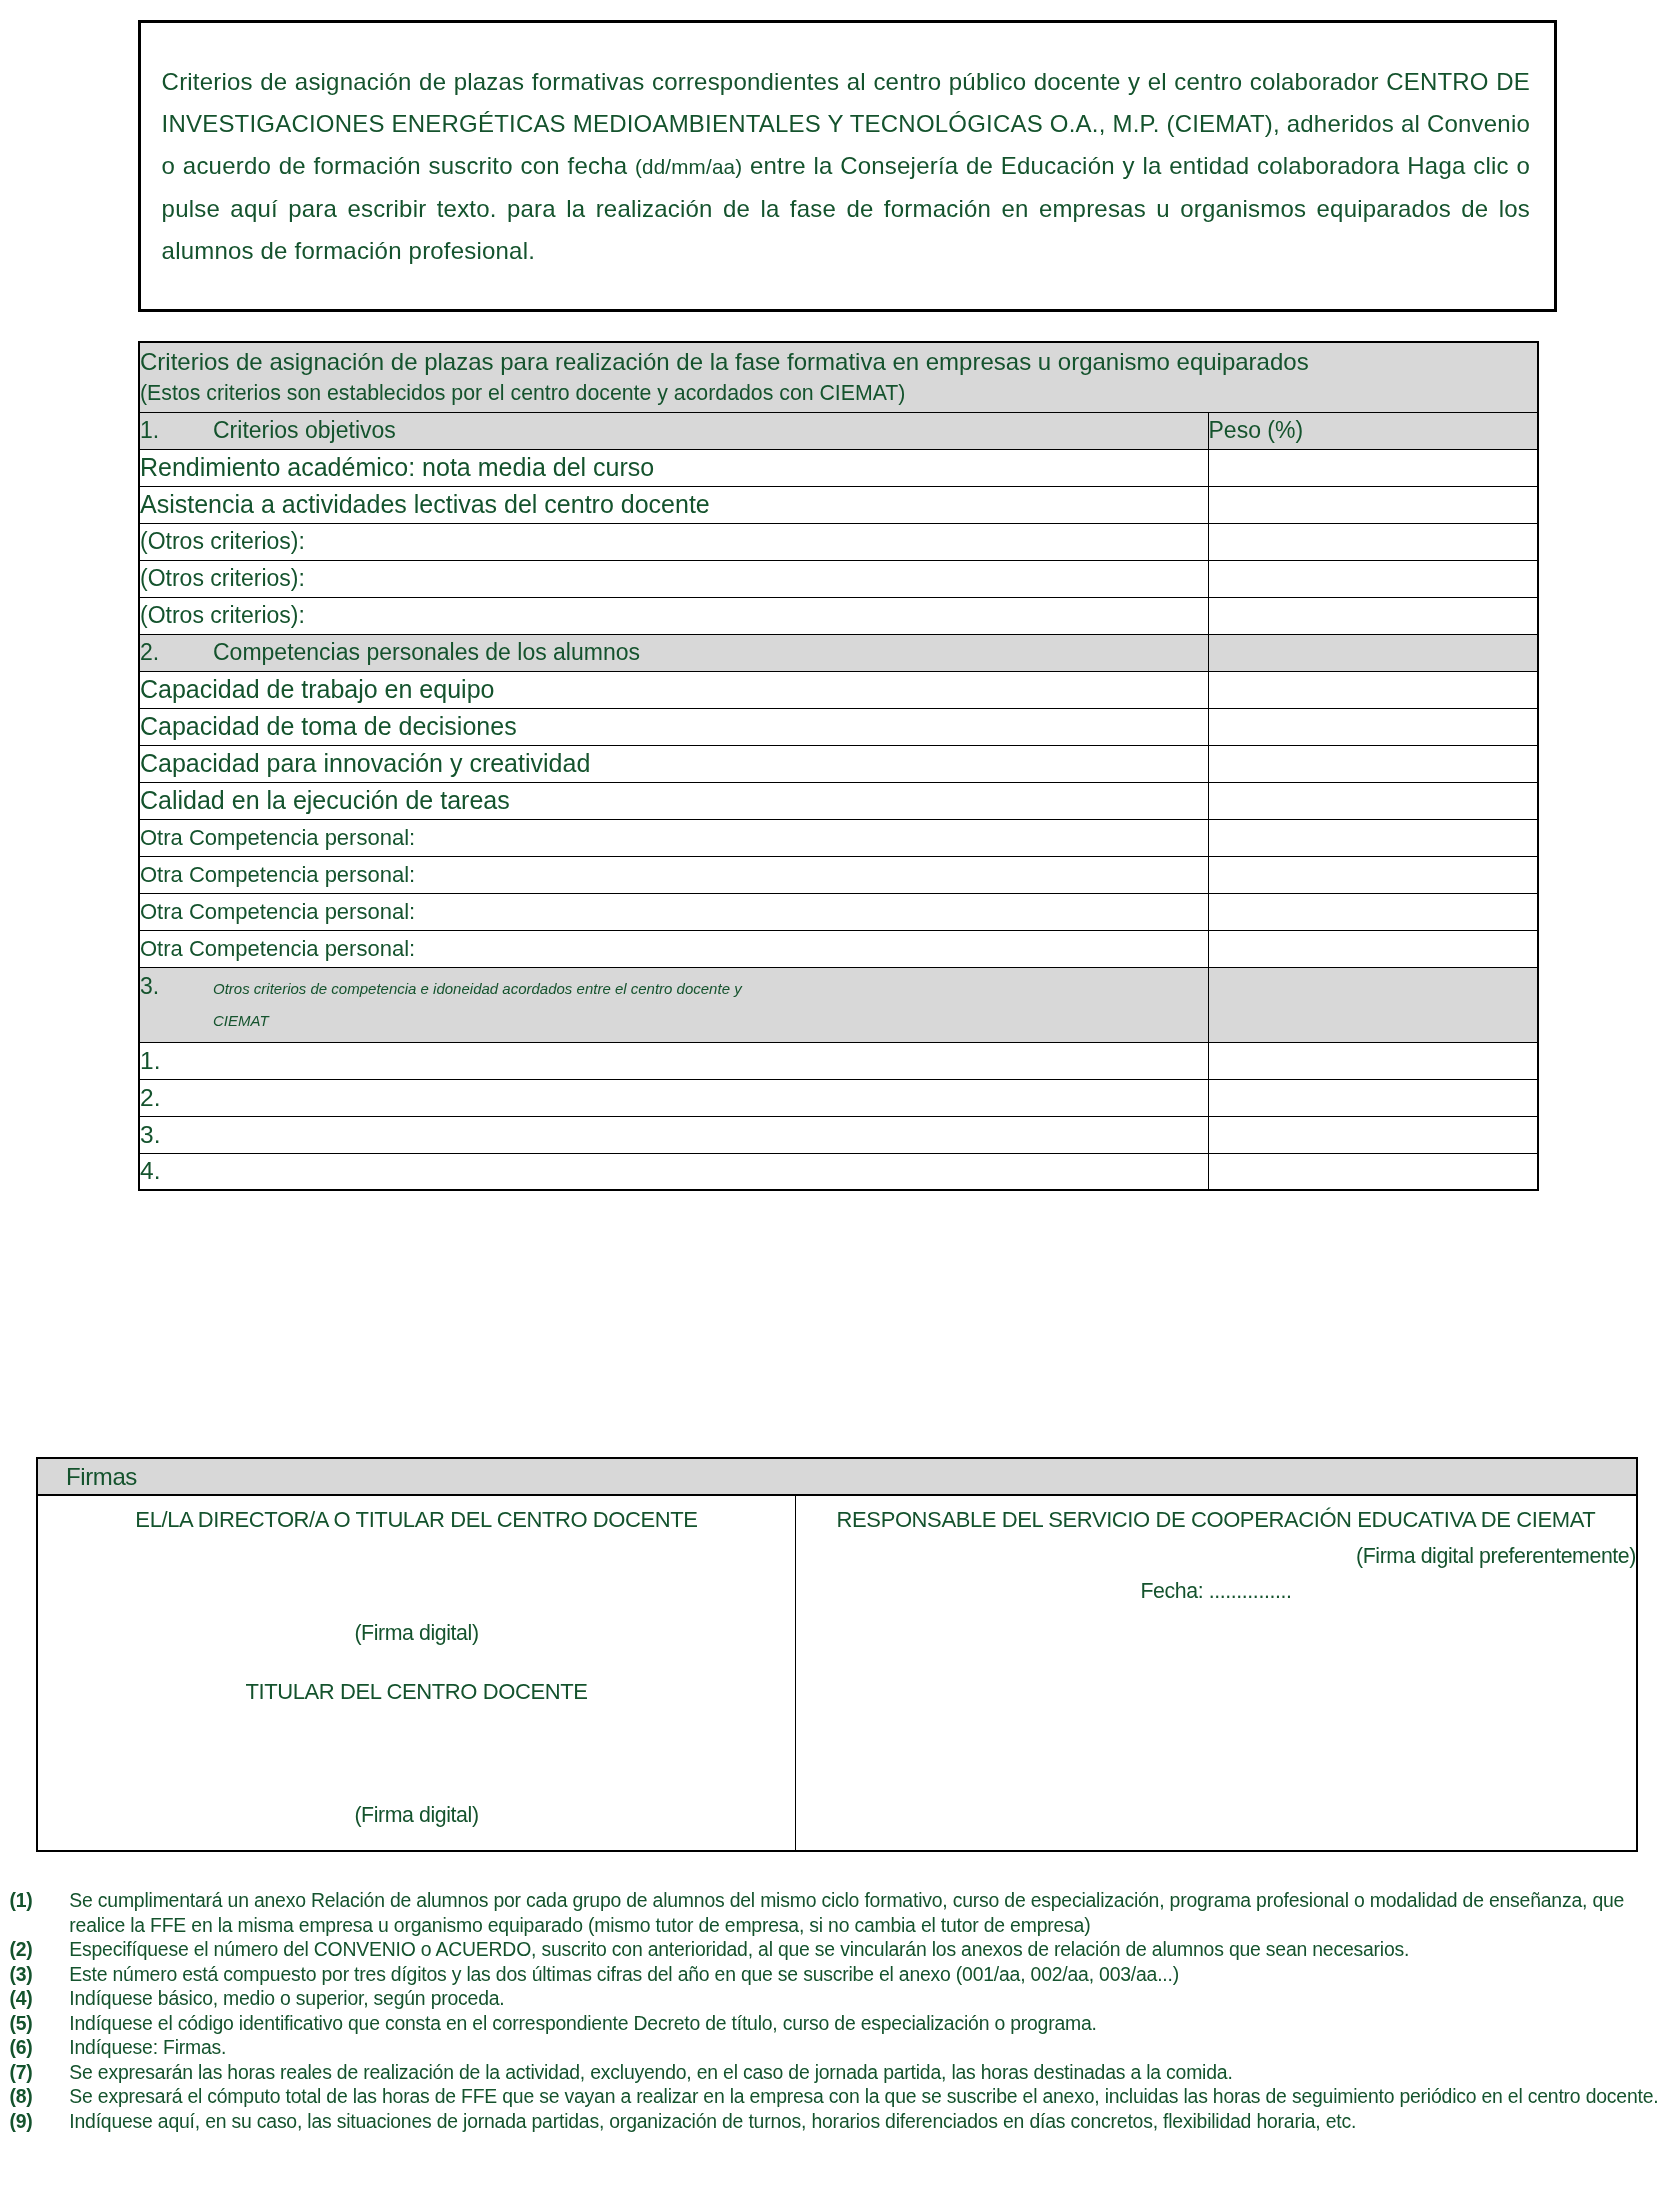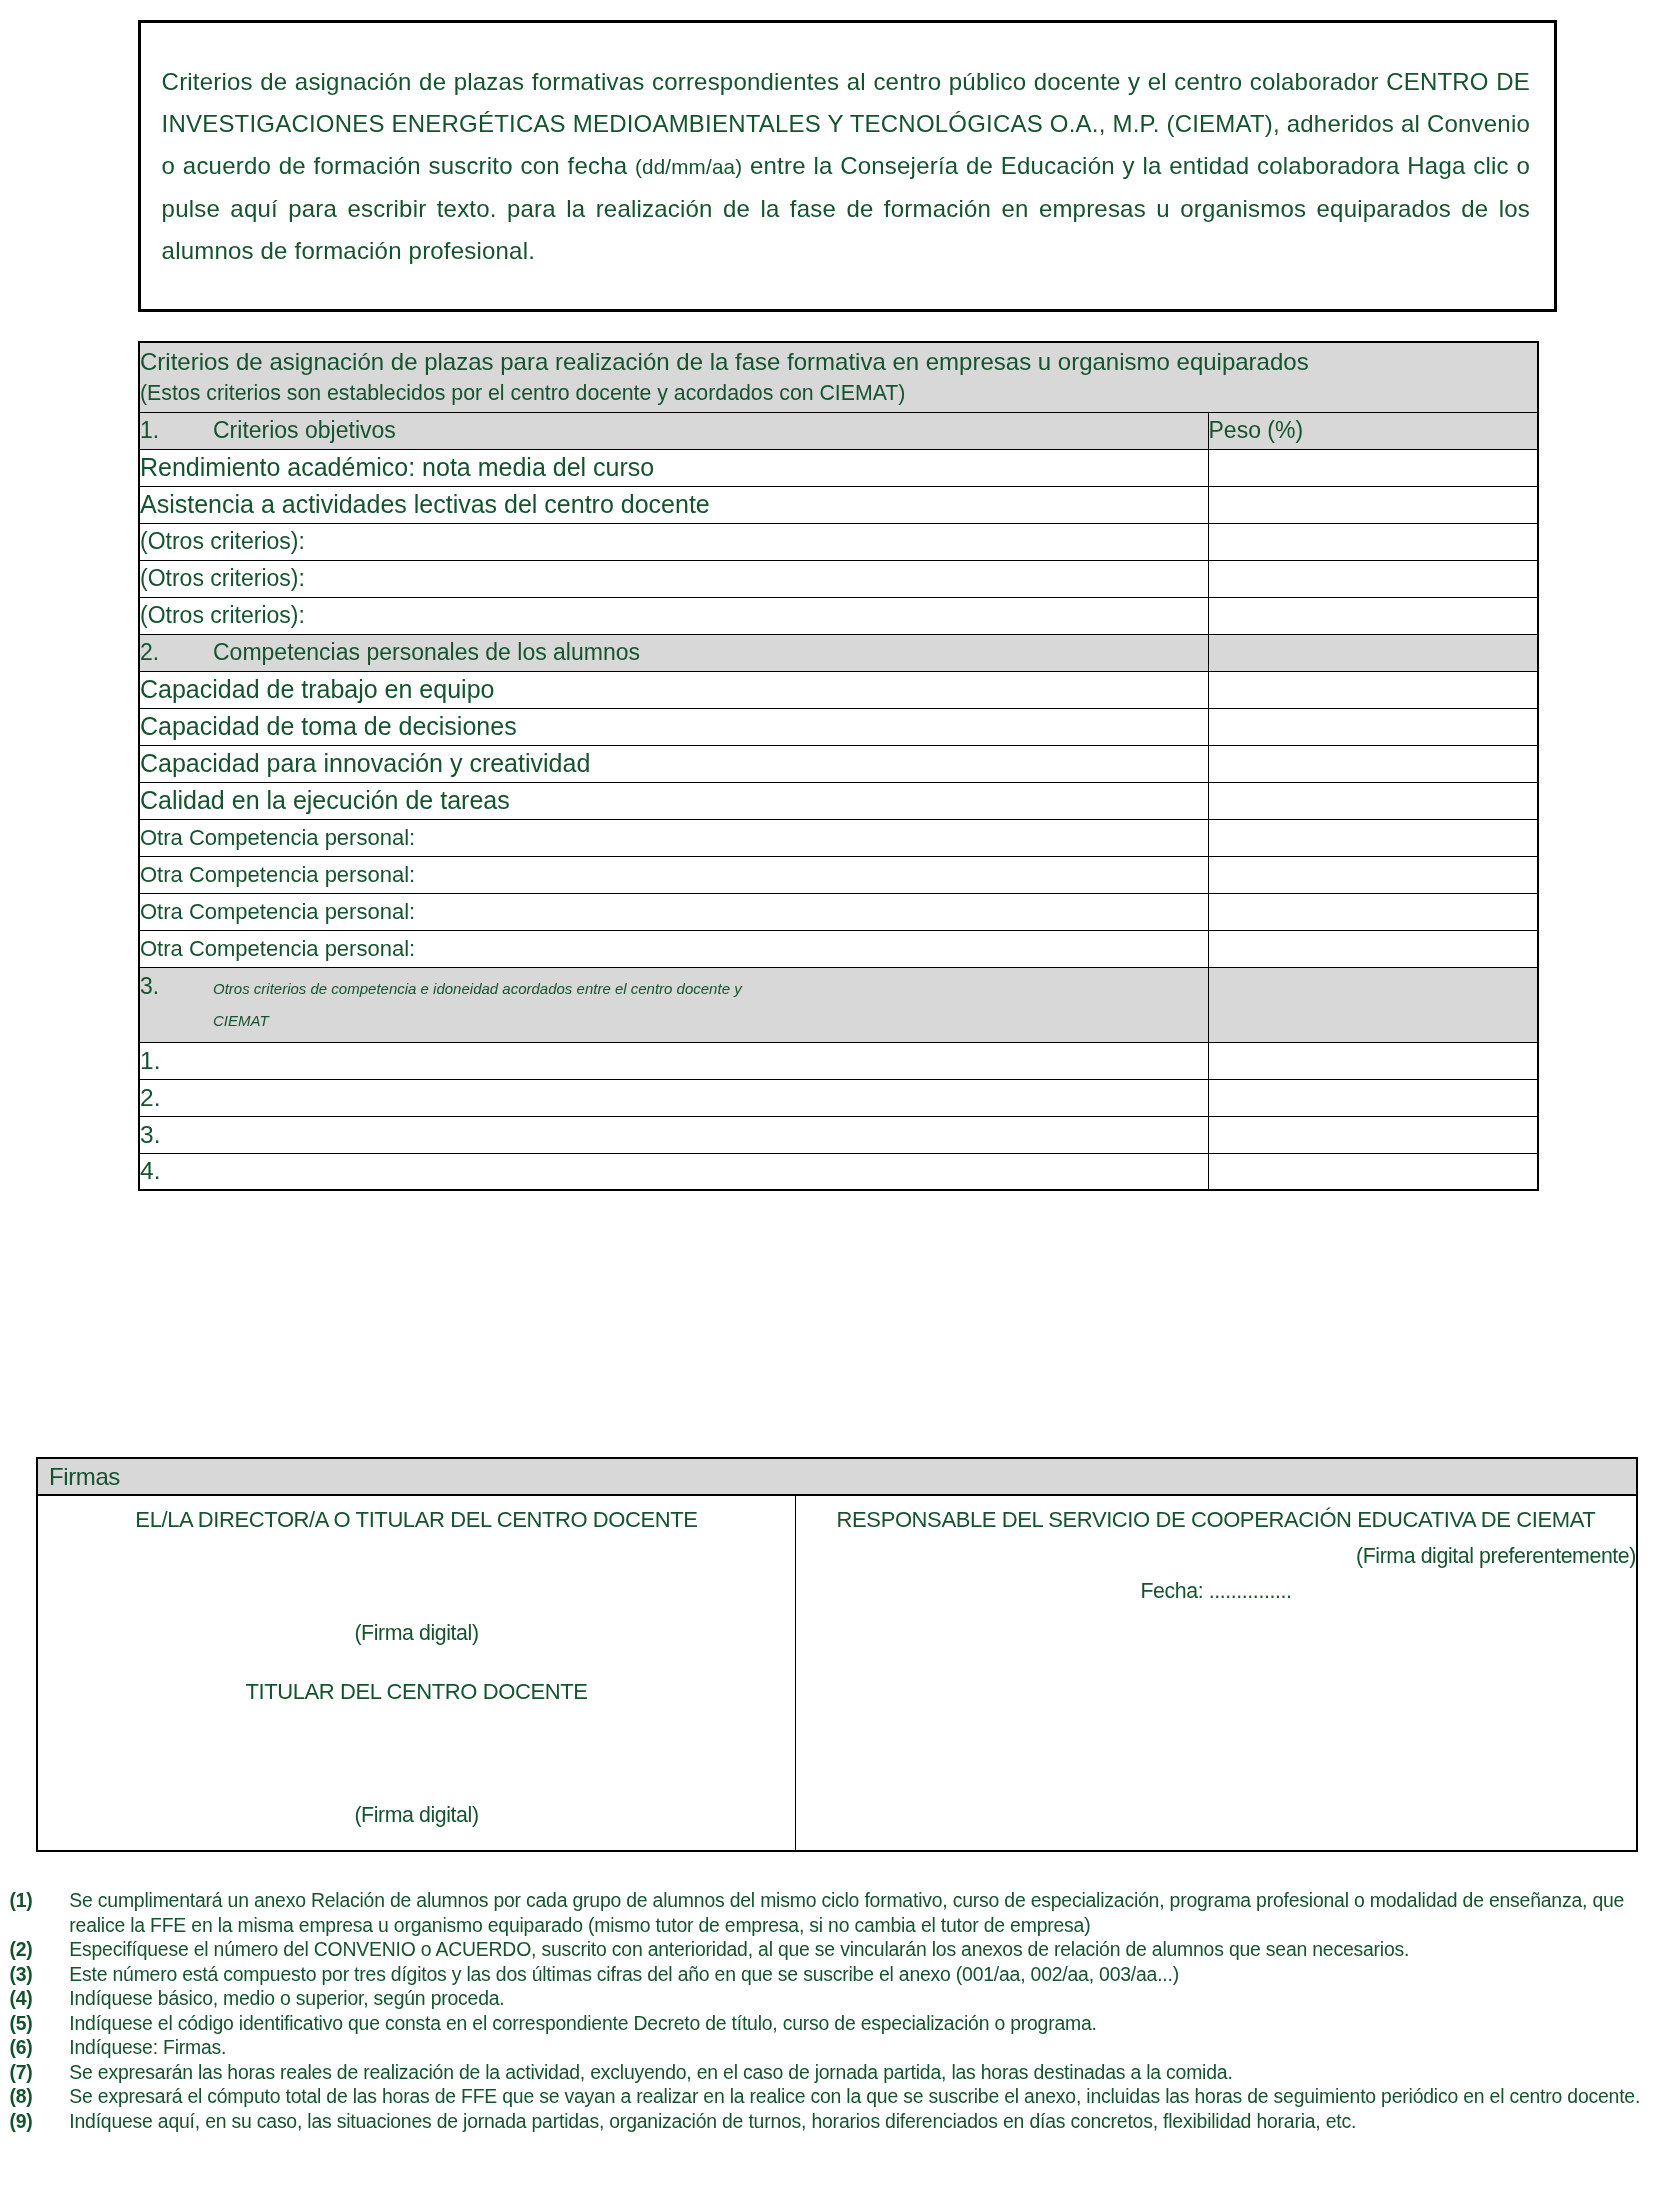--- a/index.html
+++ b/index.html
@@ -67,21 +67,21 @@
     width:1602px;
     border:2.4px solid #000;
     box-sizing:border-box;
   }
   .firmas-header{
     background:#d8d8d8;
     border-bottom:2.4px solid #000;
     height:35px;
     font-size:24px;
     line-height:35px;
-    padding-left:11px;
+    padding-left:28px;
     letter-spacing:-0.4px;
   }
   .firmas-body{display:flex; height:354px;}
   .firmas-col{position:relative; text-align:center; letter-spacing:-0.4px;}
   .firmas-left{width:757px; border-right:1.6px solid #000;}
   .firmas-right{flex:1;}
   .sig-title{font-size:22px; margin-top:11px;}
   .sig-line{font-size:21.3px; position:absolute; left:0; right:0;}
   .sig-firma1{top:125px;}
   .sig-subtitle{top:183px; font-size:22px;}
@@ -262,21 +262,21 @@
     <div class="fn-item">
         <span class="fn-num">(6)</span>
         <span class="fn-text">Indíquese: Firmas.</span>
       </div>
     <div class="fn-item">
         <span class="fn-num">(7)</span>
         <span class="fn-text">Se expresarán las horas reales de realización de la actividad, excluyendo, en el caso de jornada partida, las horas destinadas a la comida.</span>
       </div>
     <div class="fn-item">
         <span class="fn-num">(8)</span>
-        <span class="fn-text">Se expresará el cómputo total de las horas de FFE que se vayan a realizar en la realice con la que se suscribe el anexo, incluidas las horas de seguimiento periódico en el centro docente.</span>
+        <span class="fn-text">Se expresará el cómputo total de las horas de FFE que se vayan a realizar en la empresa con la que se suscribe el anexo, incluidas las horas de seguimiento periódico en el centro docente.</span>
       </div>
     <div class="fn-item">
         <span class="fn-num">(9)</span>
         <span class="fn-text">Indíquese aquí, en su caso, las situaciones de jornada partidas, organización de turnos, horarios diferenciados en días concretos, flexibilidad horaria, etc.</span>
       </div>
   </div>
 
 </div>
 
 

